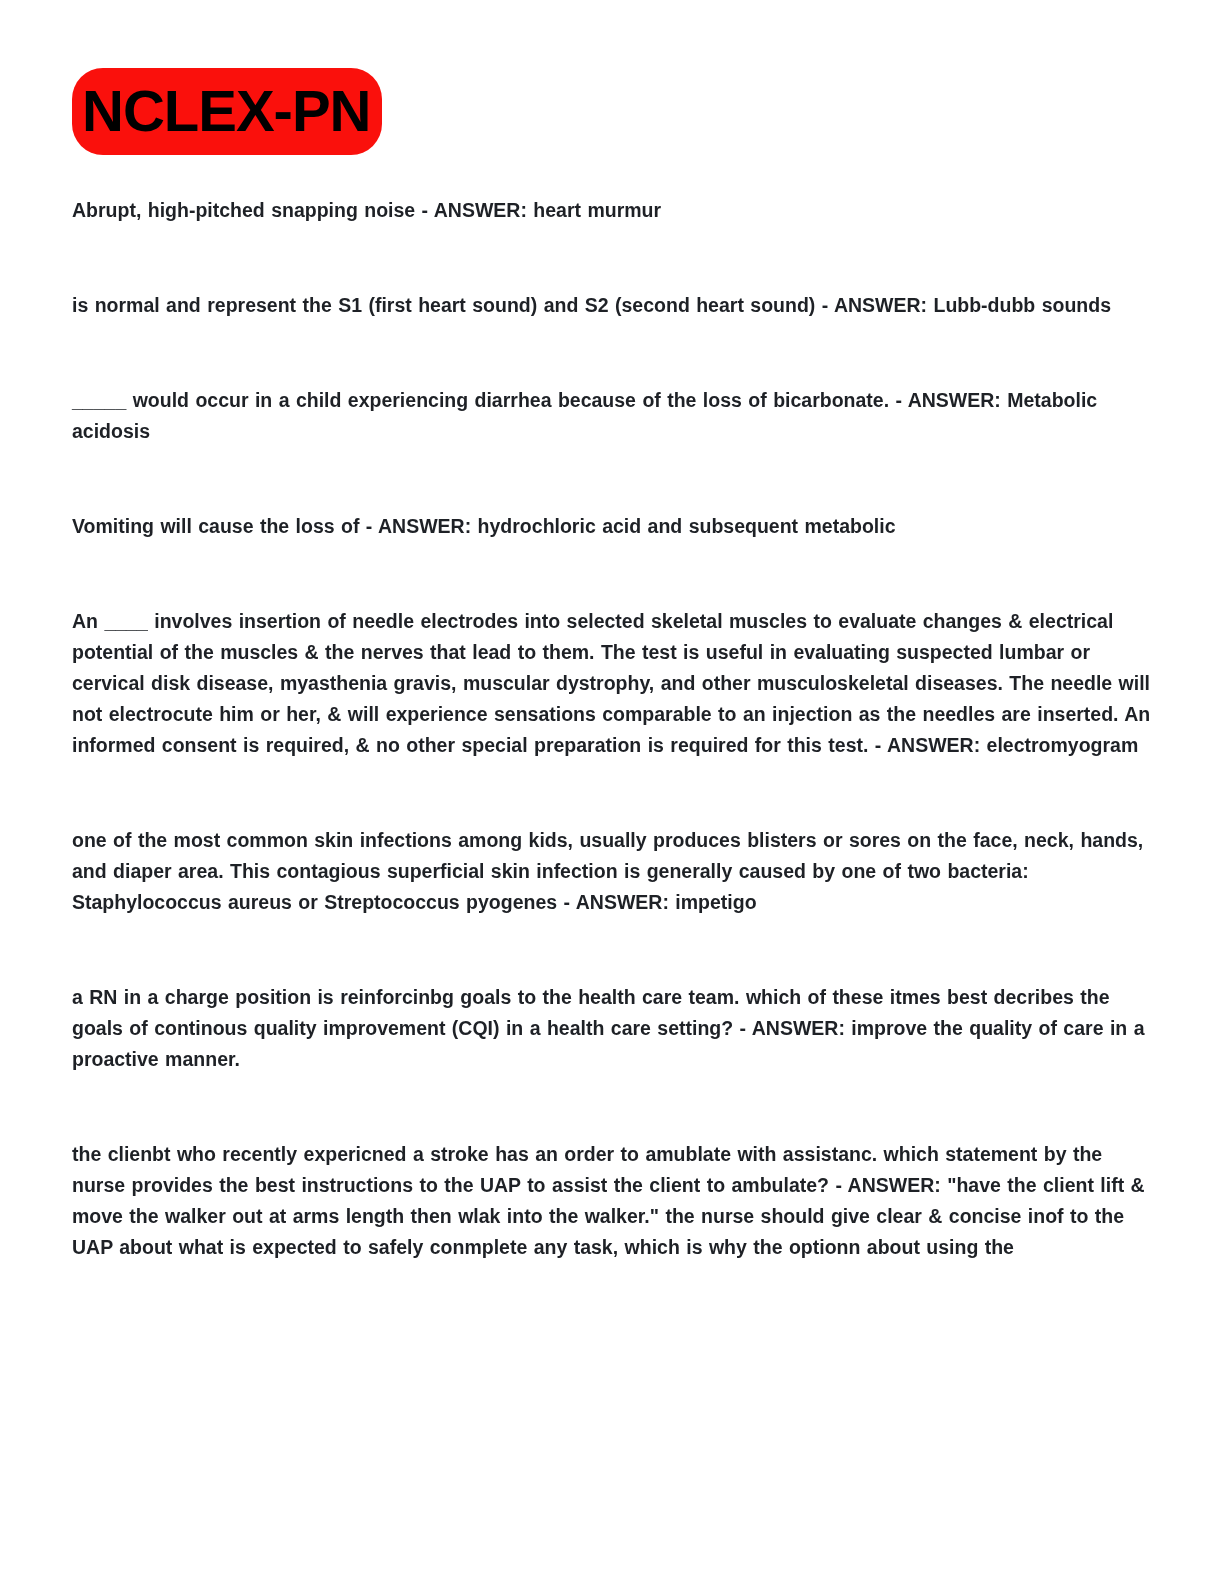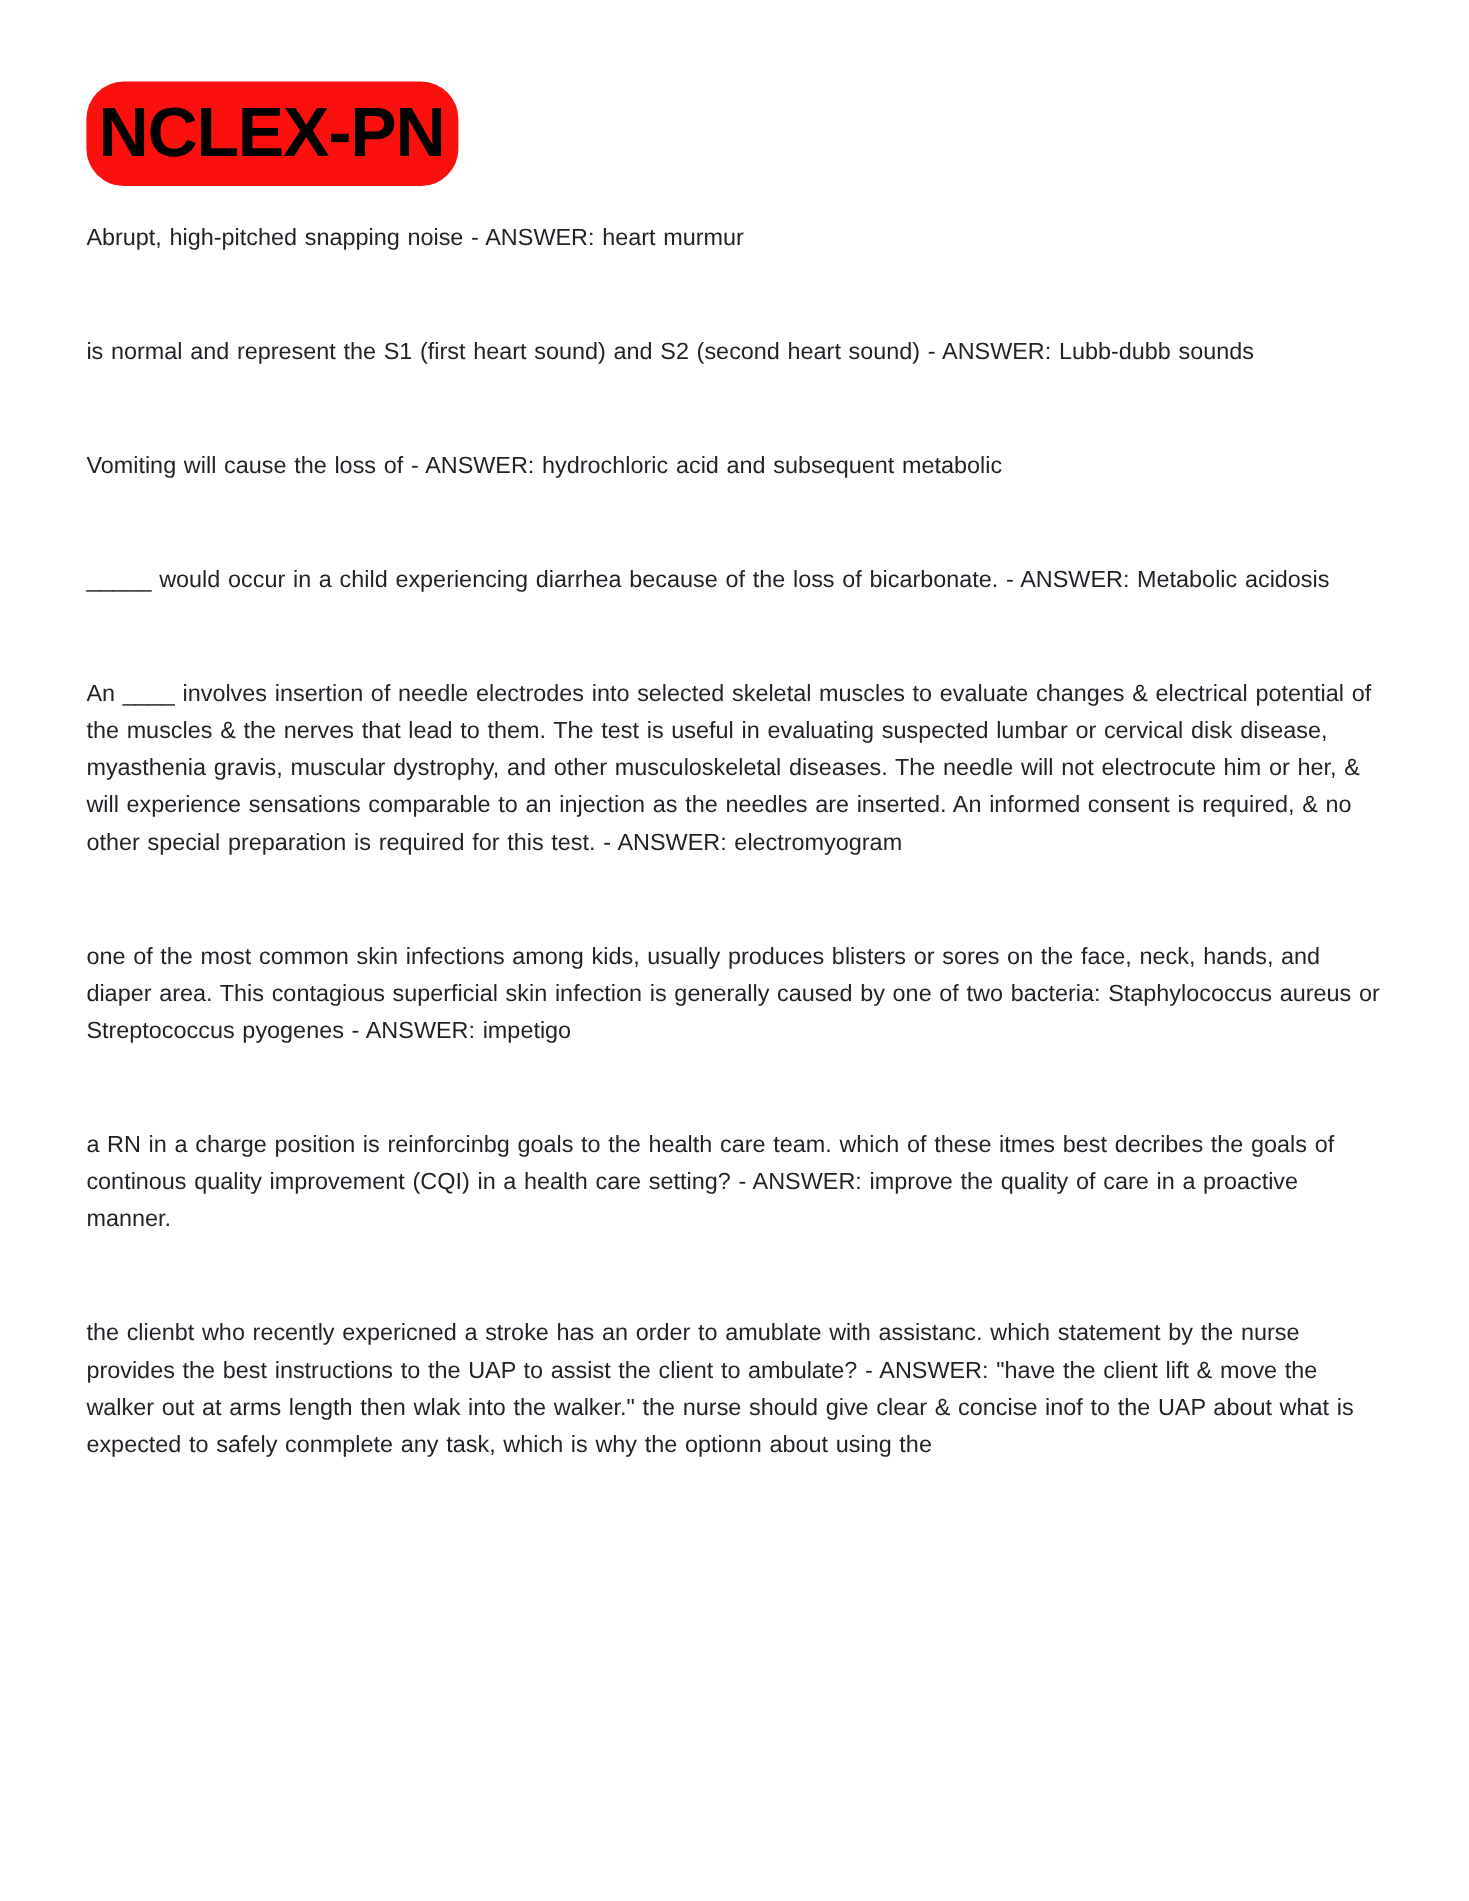--- a/index.html
+++ b/index.html
@@ -28,42 +28,43 @@
   .title-banner h1 {
     margin: 0;
     font-family: "Liberation Sans", sans-serif;
     font-weight: 700;
     font-size: 58px;
     line-height: 1.33;
     letter-spacing: -1px;
     color: #000000;
   }
   .qa p {
-    margin: 0 0 64px 0;
+    margin: 12px 0 64px 0;
     font-size: 19.5px;
     line-height: 31px;
     color: #1e2126;
     word-spacing: 1px;
+    font-weight: bold;
   }
 </style>
 </head>
 <body>
 
 <div class="page">
   <div class="content">
 
     <div class="title-banner" style="background-color: rgb(250, 16, 12); border-radius: 31px;">
       <h1>NCLEX-PN</h1>
     </div>
 
     <div class="qa">
       <p>Abrupt, high-pitched snapping noise - ANSWER: heart murmur</p>
       <p>is normal and represent the S1 (first heart sound) and S2 (second heart sound) - ANSWER: Lubb-dubb sounds</p>
+      <p>_____ would occur in a child experiencing diarrhea because of the loss of bicarbonate. - ANSWER: Metabolic acidosis</p>
       <p>Vomiting will cause the loss of - ANSWER: hydrochloric acid and subsequent metabolic</p>
-      <p>_____ would occur in a child experiencing diarrhea because of the loss of bicarbonate. - ANSWER: Metabolic acidosis</p>
       <p>An ____ involves insertion of needle electrodes into selected skeletal muscles to evaluate changes &amp; electrical potential of the muscles &amp; the nerves that lead to them. The test is useful in evaluating suspected lumbar or cervical disk disease, myasthenia gravis, muscular dystrophy, and other musculoskeletal diseases. The needle will not electrocute him or her, &amp; will experience sensations comparable to an injection as the needles are inserted. An informed consent is required, &amp; no other special preparation is required for this test. - ANSWER: electromyogram</p>
       <p>one of the most common skin infections among kids, usually produces blisters or sores on the face, neck, hands, and diaper area. This contagious superficial skin infection is generally caused by one of two bacteria: Staphylococcus aureus or Streptococcus pyogenes - ANSWER: impetigo</p>
       <p>a RN in a charge position is reinforcinbg goals to the health care team. which of these itmes best decribes the goals of continous quality improvement (CQI) in a health care setting? - ANSWER: improve the quality of care in a proactive manner.</p>
       <p>the clienbt who recently expericned a stroke has an order to amublate with assistanc. which statement by the nurse provides the best instructions to the UAP to assist the client to ambulate? - ANSWER: "have the client lift &amp; move the walker out at arms length then wlak into the walker." the nurse should give clear &amp; concise inof to the UAP about what is expected to safely conmplete any task, which is why the optionn about using the</p>
     </div>
 
   </div>
 </div>
 
 </body></html>

